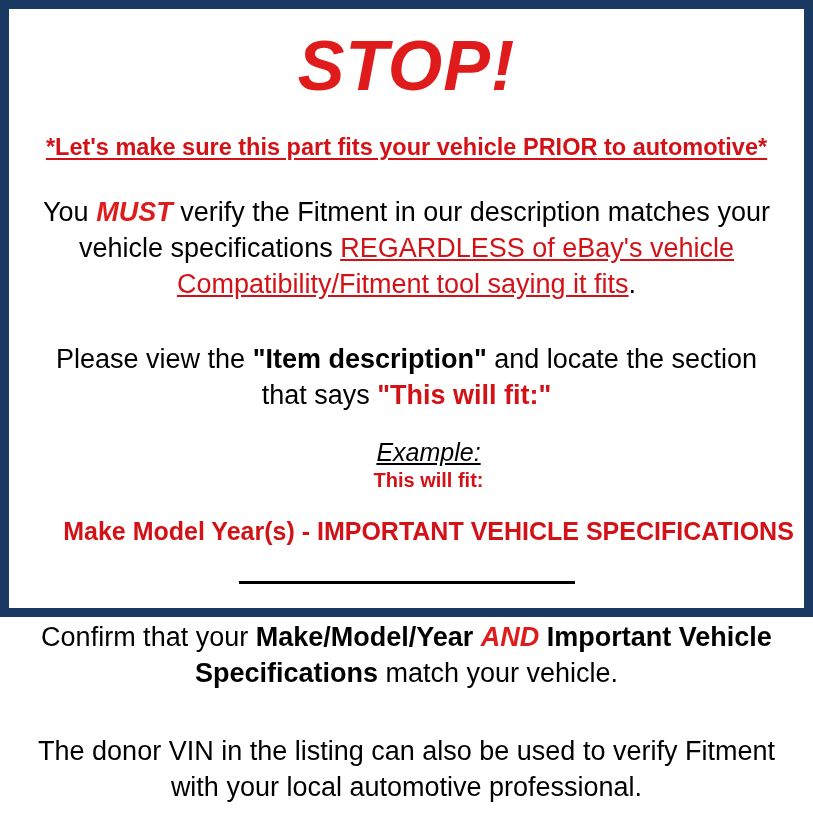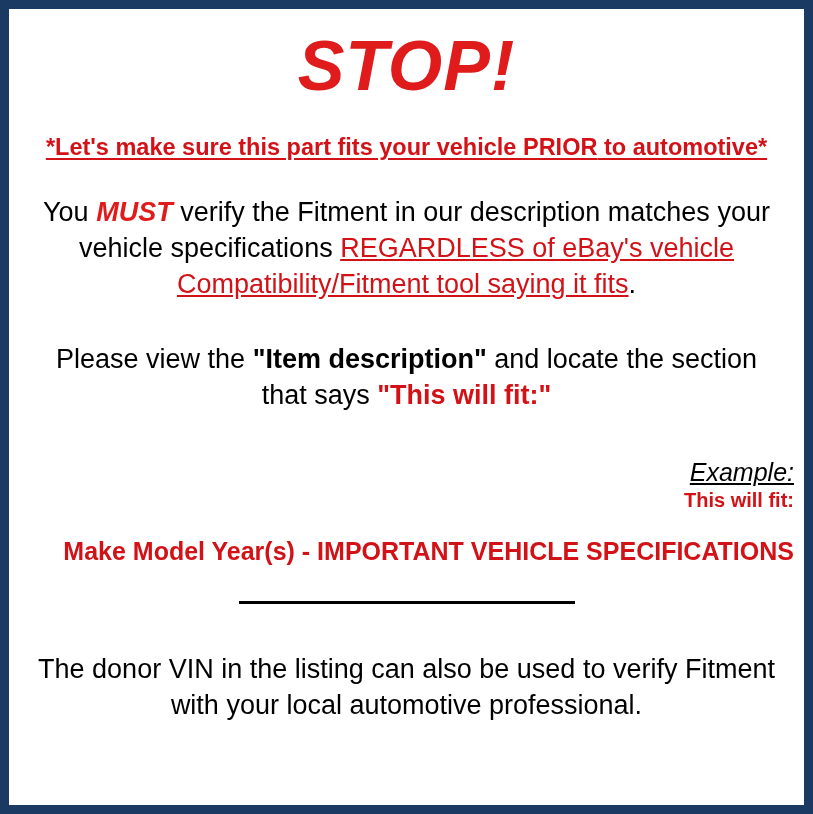--- a/index.html
+++ b/index.html
@@ -11,21 +11,21 @@
     width: 813px;
     height: 814px;
     font-family: "Liberation Sans", sans-serif;
     overflow: hidden;
   }
 
   #notice-card {
     position: relative;
     box-sizing: border-box;
     width: 813px;
-    height: 814px;
+    height: 617px;
     background: #000000;
     border: 9px solid #1b3a63;
     padding: 0;
   }
 
   .inner {
     box-sizing: border-box;
     width: 100%;
     height: 100%;
     background: #ffffff;
@@ -87,22 +87,22 @@
     color: #d31217;
     font-weight: bold;
   }
   .blk-b {
     color: #000000;
     font-weight: bold;
   }
 
   
   .example-wrap {
-    text-align: right;
-    margin-top: 44px;
+    text-align: center;
+    margin-top: 24px;
     padding-left: 44px;
   }
   .example-label {
     color: #000000;
     font-style: italic;
     font-size: 25px;
     line-height: 1.15;
     text-decoration: underline;
     text-underline-offset: 2px;
     display: inline-block;
@@ -151,17 +151,18 @@
     <div class="example-wrap">
       <div><span class="example-label">Example:</span></div>
       <div class="example-fit">This will fit:</div>
       <div class="example-spec">Make Model Year(s) - IMPORTANT VEHICLE SPECIFICATIONS</div>
     </div>
 
     <div class="divider-row">
       <span class="divider"></span>
     </div>
 
+    <p class="para block-confirm"><span>Confirm that your </span><span class="blk-b">Make/Model/Year</span><span> </span><span class="red-bi-u">AND</span><span> </span><span class="blk-b">Important Vehicle Specifications</span><span> match your vehicle.</span></p>
 
     <p class="para block-vin">The donor VIN in the listing can also be used to verify Fitment with your local automotive professional.</p>
 
   </div>
 </div>
 
 </body></html>

